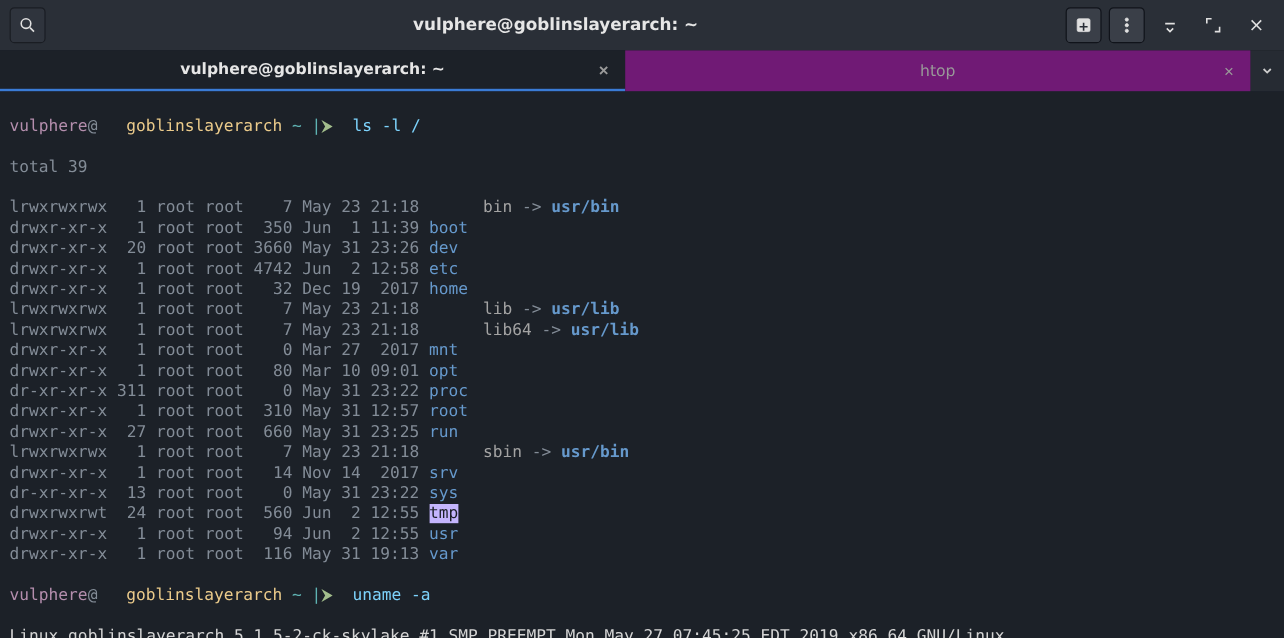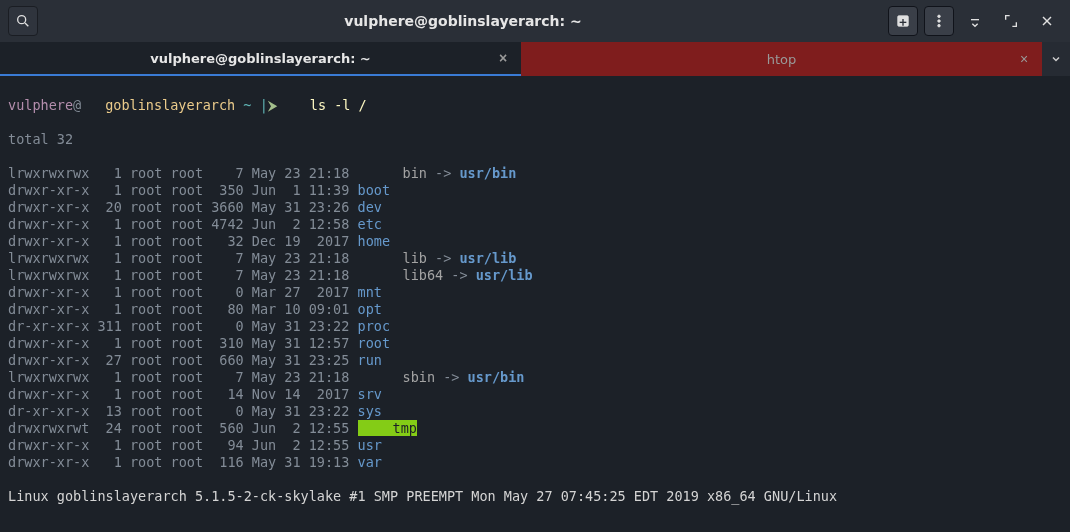--- a/index.html
+++ b/index.html
@@ -47,21 +47,21 @@
   .tab {
     flex:1;
     display:flex; align-items:center; justify-content:center;
     position:relative;
     font-family:"DejaVu Sans",sans-serif;
     font-size:13px;
     color:#ccc;
     cursor:pointer;
   }
   .tab.active { font-weight:bold; color:#e6e6e6; background:#1c2128; border-bottom:2px solid #3a7bd5; }
-  .tab.inactive { color:#999; background:#7f1d1d; }
+  .tab.inactive { color:#999; background:#701a75; }
   .tab-close {
     position:absolute; right:10px; top:50%; transform:translateY(-50%);
     color:#9a9a9a; font-family:sans-serif; font-size:14px;
     cursor:pointer;
     width:16px; height:16px;
     display:flex; align-items:center; justify-content:center;
   }
   .tab-dropdown {
     width:28px;
     display:flex;align-items:center;justify-content:center;
@@ -79,22 +79,22 @@
   }
   .prompt-user { color:#b48ead; }
   .prompt-host { color:#ebcb8b;margin-left:24px; }
   .prompt-path { color:#5fb3b3; }
   .prompt-sep  { color:#5fb3b3; }
   .prompt-arrow{ color:#a3be8c; }
   .muted { color:#838c97; }
   .dir   { color:#6699cc; font-weight:normal; }
   .sym   { color:#a3a3a3;margin-left:45px; }
   .symtarget { color:#6699cc;font-weight:bold; }
-  .hl-tmp { background:#84cc16; color:#1b1f27;padding-left:35px; }
-  .cmd { color:#fef9c3;margin-left:16px; }
+  .hl-tmp { background:#c4b5fd; color:#1b1f27; }
+  .cmd { color:#7dd3fc; }
   .row { display:block; }
 </style>
 </head>
 <body>
 
 <div class="titlebar">
   <div class="title-left">
     <div class="tb-btn">
       <svg viewBox="0 0 24 24">
           <circle cx="10" cy="10" r="6" fill="none" stroke="#e0e0e0" stroke-width="2"></circle>
@@ -150,17 +150,18 @@
   </div>
   <div class="tab-dropdown">
     <svg width="12" height="12" viewBox="0 0 24 24">
         <polyline points="6,9 12,15 18,9" fill="none" stroke="#ccc" stroke-width="3"></polyline>
       </svg>
   </div>
 </div>
 
 <div class="terminal">
 <span class="row"><span class="prompt-user">vulphere</span><span class="muted">@</span><span class="prompt-host">goblinslayerarch</span> <span class="prompt-path">~</span><span class="prompt-sep"> |</span><span class="prompt-arrow">⮞</span>  <span class="cmd">ls -l /</span></span>
-<span class="row muted">total 32</span>
+<span class="row muted">total 39</span>
 <div id="listing-host"><span class="row"><span class="muted">lrwxrwxrwx   1 root root    7 May 23 21:18 </span><span class="sym">bin</span><span class="muted"> -&gt; </span><span class="symtarget">usr/bin</span></span><span class="row"><span class="muted">drwxr-xr-x   1 root root  350 Jun  1 11:39 </span><span class="dir">boot</span></span><span class="row"><span class="muted">drwxr-xr-x  20 root root 3660 May 31 23:26 </span><span class="dir">dev</span></span><span class="row"><span class="muted">drwxr-xr-x   1 root root 4742 Jun  2 12:58 </span><span class="dir">etc</span></span><span class="row"><span class="muted">drwxr-xr-x   1 root root   32 Dec 19  2017 </span><span class="dir">home</span></span><span class="row"><span class="muted">lrwxrwxrwx   1 root root    7 May 23 21:18 </span><span class="sym">lib</span><span class="muted"> -&gt; </span><span class="symtarget">usr/lib</span></span><span class="row"><span class="muted">lrwxrwxrwx   1 root root    7 May 23 21:18 </span><span class="sym">lib64</span><span class="muted"> -&gt; </span><span class="symtarget">usr/lib</span></span><span class="row"><span class="muted">drwxr-xr-x   1 root root    0 Mar 27  2017 </span><span class="dir">mnt</span></span><span class="row"><span class="muted">drwxr-xr-x   1 root root   80 Mar 10 09:01 </span><span class="dir">opt</span></span><span class="row"><span class="muted">dr-xr-xr-x 311 root root    0 May 31 23:22 </span><span class="dir">proc</span></span><span class="row"><span class="muted">drwxr-xr-x   1 root root  310 May 31 12:57 </span><span class="dir">root</span></span><span class="row"><span class="muted">drwxr-xr-x  27 root root  660 May 31 23:25 </span><span class="dir">run</span></span><span class="row"><span class="muted">lrwxrwxrwx   1 root root    7 May 23 21:18 </span><span class="sym">sbin</span><span class="muted"> -&gt; </span><span class="symtarget">usr/bin</span></span><span class="row"><span class="muted">drwxr-xr-x   1 root root   14 Nov 14  2017 </span><span class="dir">srv</span></span><span class="row"><span class="muted">dr-xr-xr-x  13 root root    0 May 31 23:22 </span><span class="dir">sys</span></span><span class="row"><span class="muted">drwxrwxrwt  24 root root  560 Jun  2 12:55 </span><span class="hl-tmp">tmp</span></span><span class="row"><span class="muted">drwxr-xr-x   1 root root   94 Jun  2 12:55 </span><span class="dir">usr</span></span><span class="row"><span class="muted">drwxr-xr-x   1 root root  116 May 31 19:13 </span><span class="dir">var</span></span></div>
+<span class="row"><span class="prompt-user">vulphere</span><span class="muted">@</span><span class="prompt-host">goblinslayerarch</span> <span class="prompt-path">~</span><span class="prompt-sep"> |</span><span class="prompt-arrow">⮞</span>  <span class="cmd">uname -a</span></span>
 <span class="row">Linux goblinslayerarch 5.1.5-2-ck-skylake #1 SMP PREEMPT Mon May 27 07:45:25 EDT 2019 x86_64 GNU/Linux</span>
 
 </div>
 
 </body></html>

